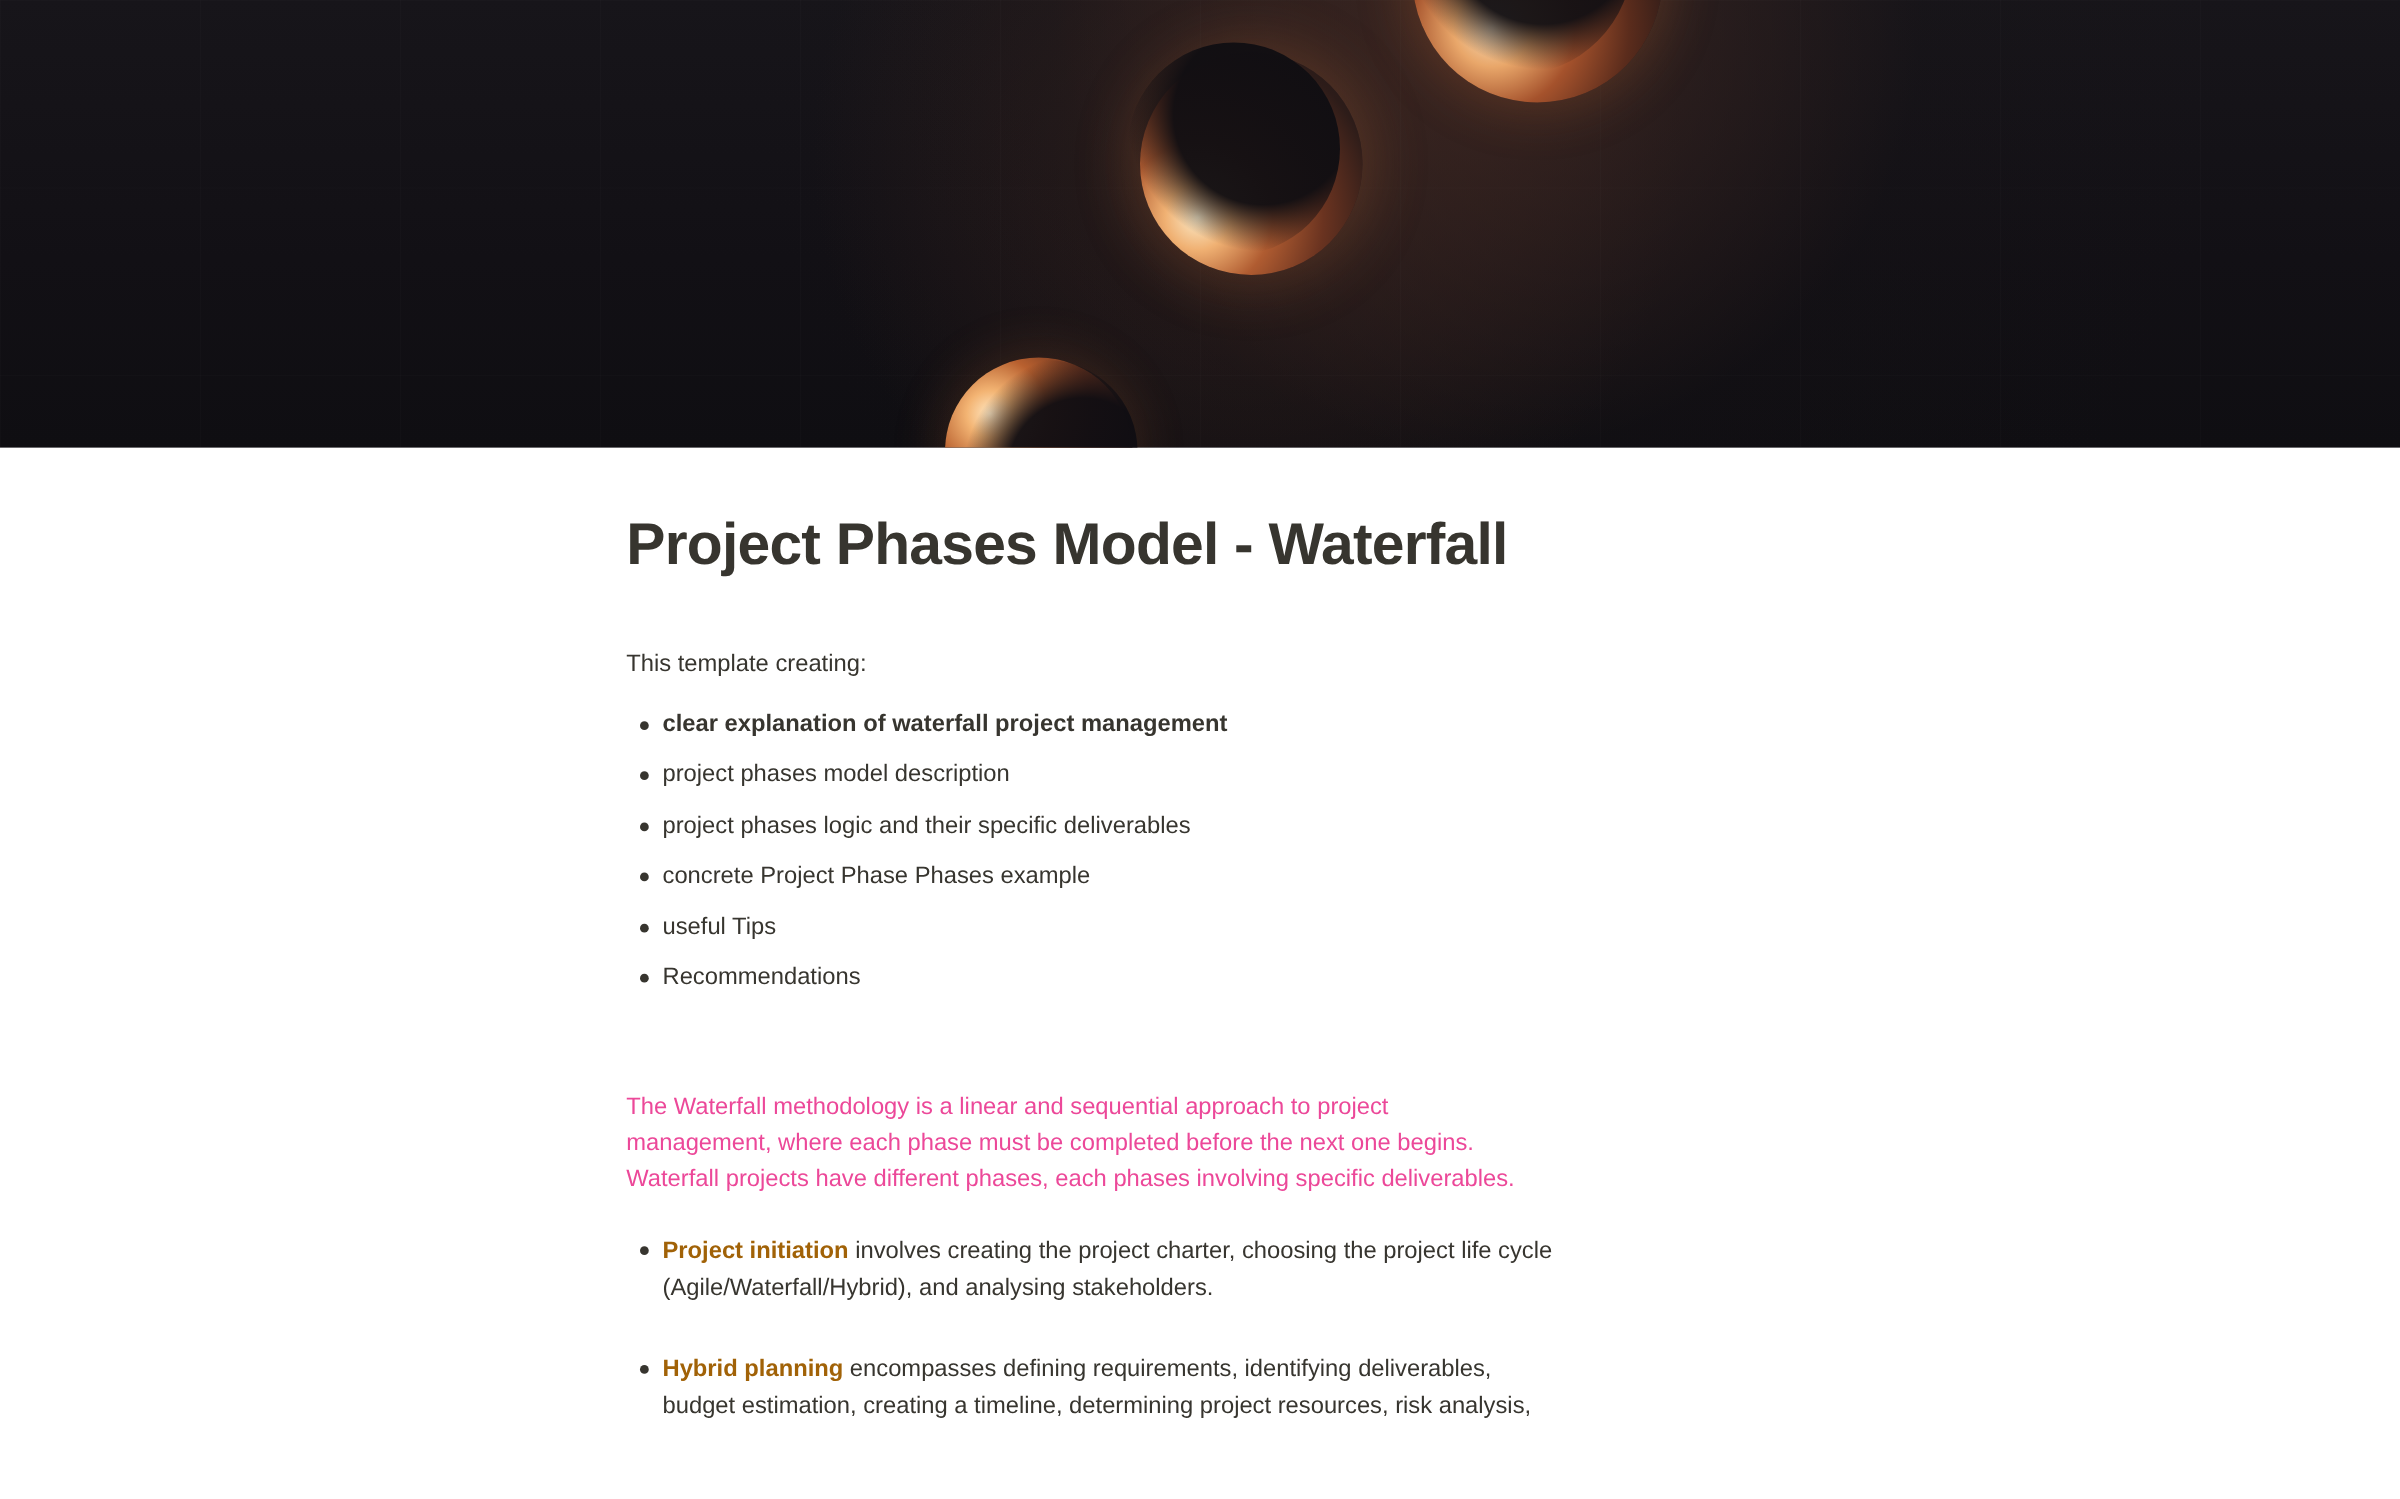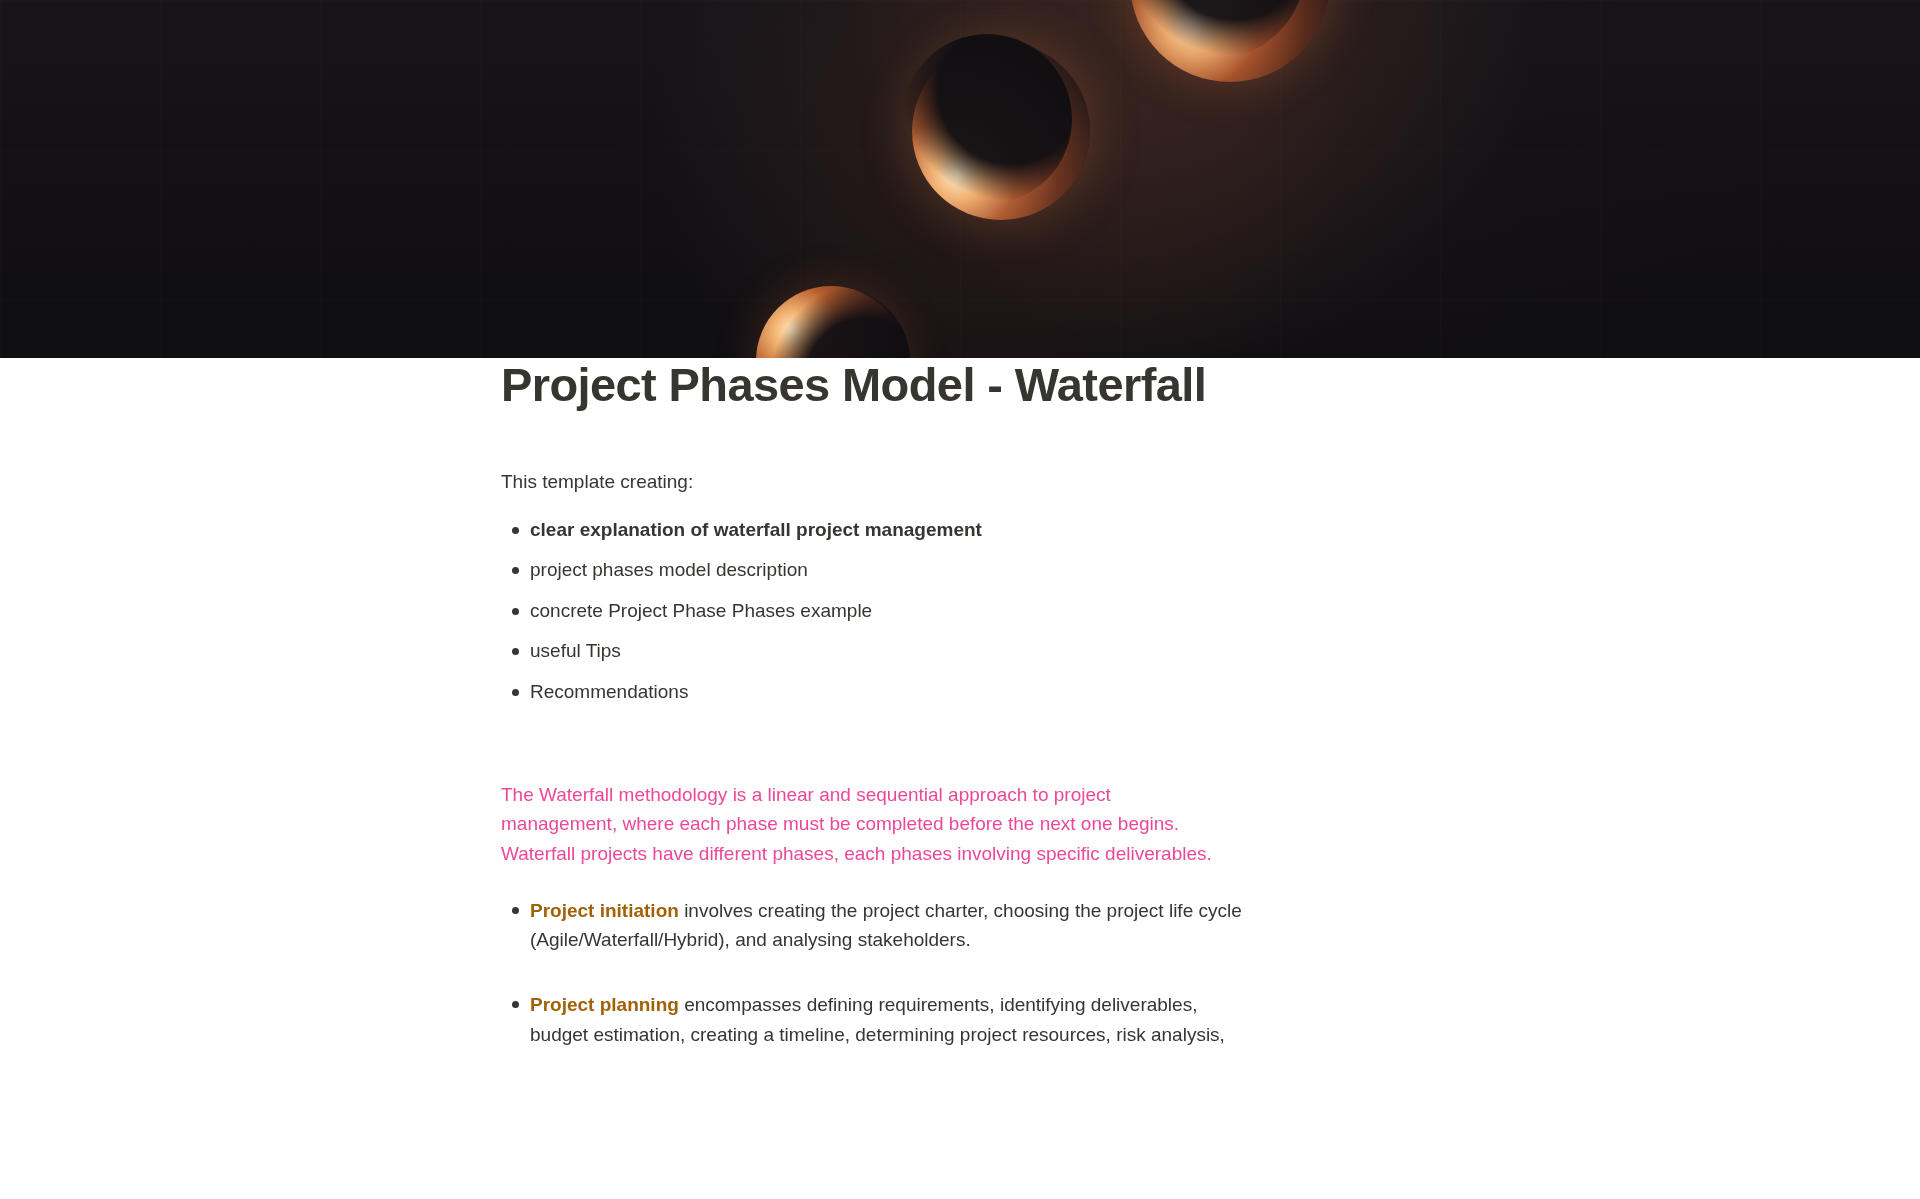--- a/index.html
+++ b/index.html
@@ -100,20 +100,21 @@
     left: -49px;
   }
 
   .doc-title {
     font-size: 47px;
     line-height: 1.15;
     font-weight: bold;
     color: #37352f;
     letter-spacing: -0.6px;
     margin: 0;
+    padding-top: 50px;
   }
 
   .intro-line {
     font-size: 19px;
     line-height: 1.5;
     color: #37352f;
     margin-top: 56px;
   }
 
   ul.bullets {
@@ -195,32 +196,33 @@
 <div class="page">
   <div class="content">
 
     <h1 class="doc-title">Project Phases Model - Waterfall</h1>
 
     <p class="intro-line">This template creating:</p>
 
     <ul class="bullets">
       <li>clear explanation of waterfall project management</li>
       <li>project phases model description</li>
+      <li>project phases logic and their specific deliverables</li>
       <li>concrete Project Phase Phases example</li>
       <li>useful Tips</li>
       <li>Recommendations</li>
     </ul>
 
     <div class="spacer-block"></div>
 
     <p class="para">The Waterfall methodology is a linear and sequential approach to project management, where each phase must be completed before the next one begins. Waterfall projects have different phases, each phases involving specific deliverables.</p>
 
     <ul class="phase-list">
       <li>
         <span class="bold-lead">Project initiation</span><span> involves creating the project charter, choosing the project life cycle (Agile/Waterfall/Hybrid), and analysing stakeholders.</span>
       </li>
       <li>
-        <span class="bold-lead">Project planning</span><span> encompasses defining requirements, identifying deliverables, budget estimation, creating a timeline, determining project resources, risk analysis,</span>
+        <span class="bold-lead">Hybrid planning</span><span> encompasses defining requirements, identifying deliverables, budget estimation, creating a timeline, determining project resources, risk analysis,</span>
       </li>
     </ul>
 
   </div>
 </div>
 
 </body></html>

